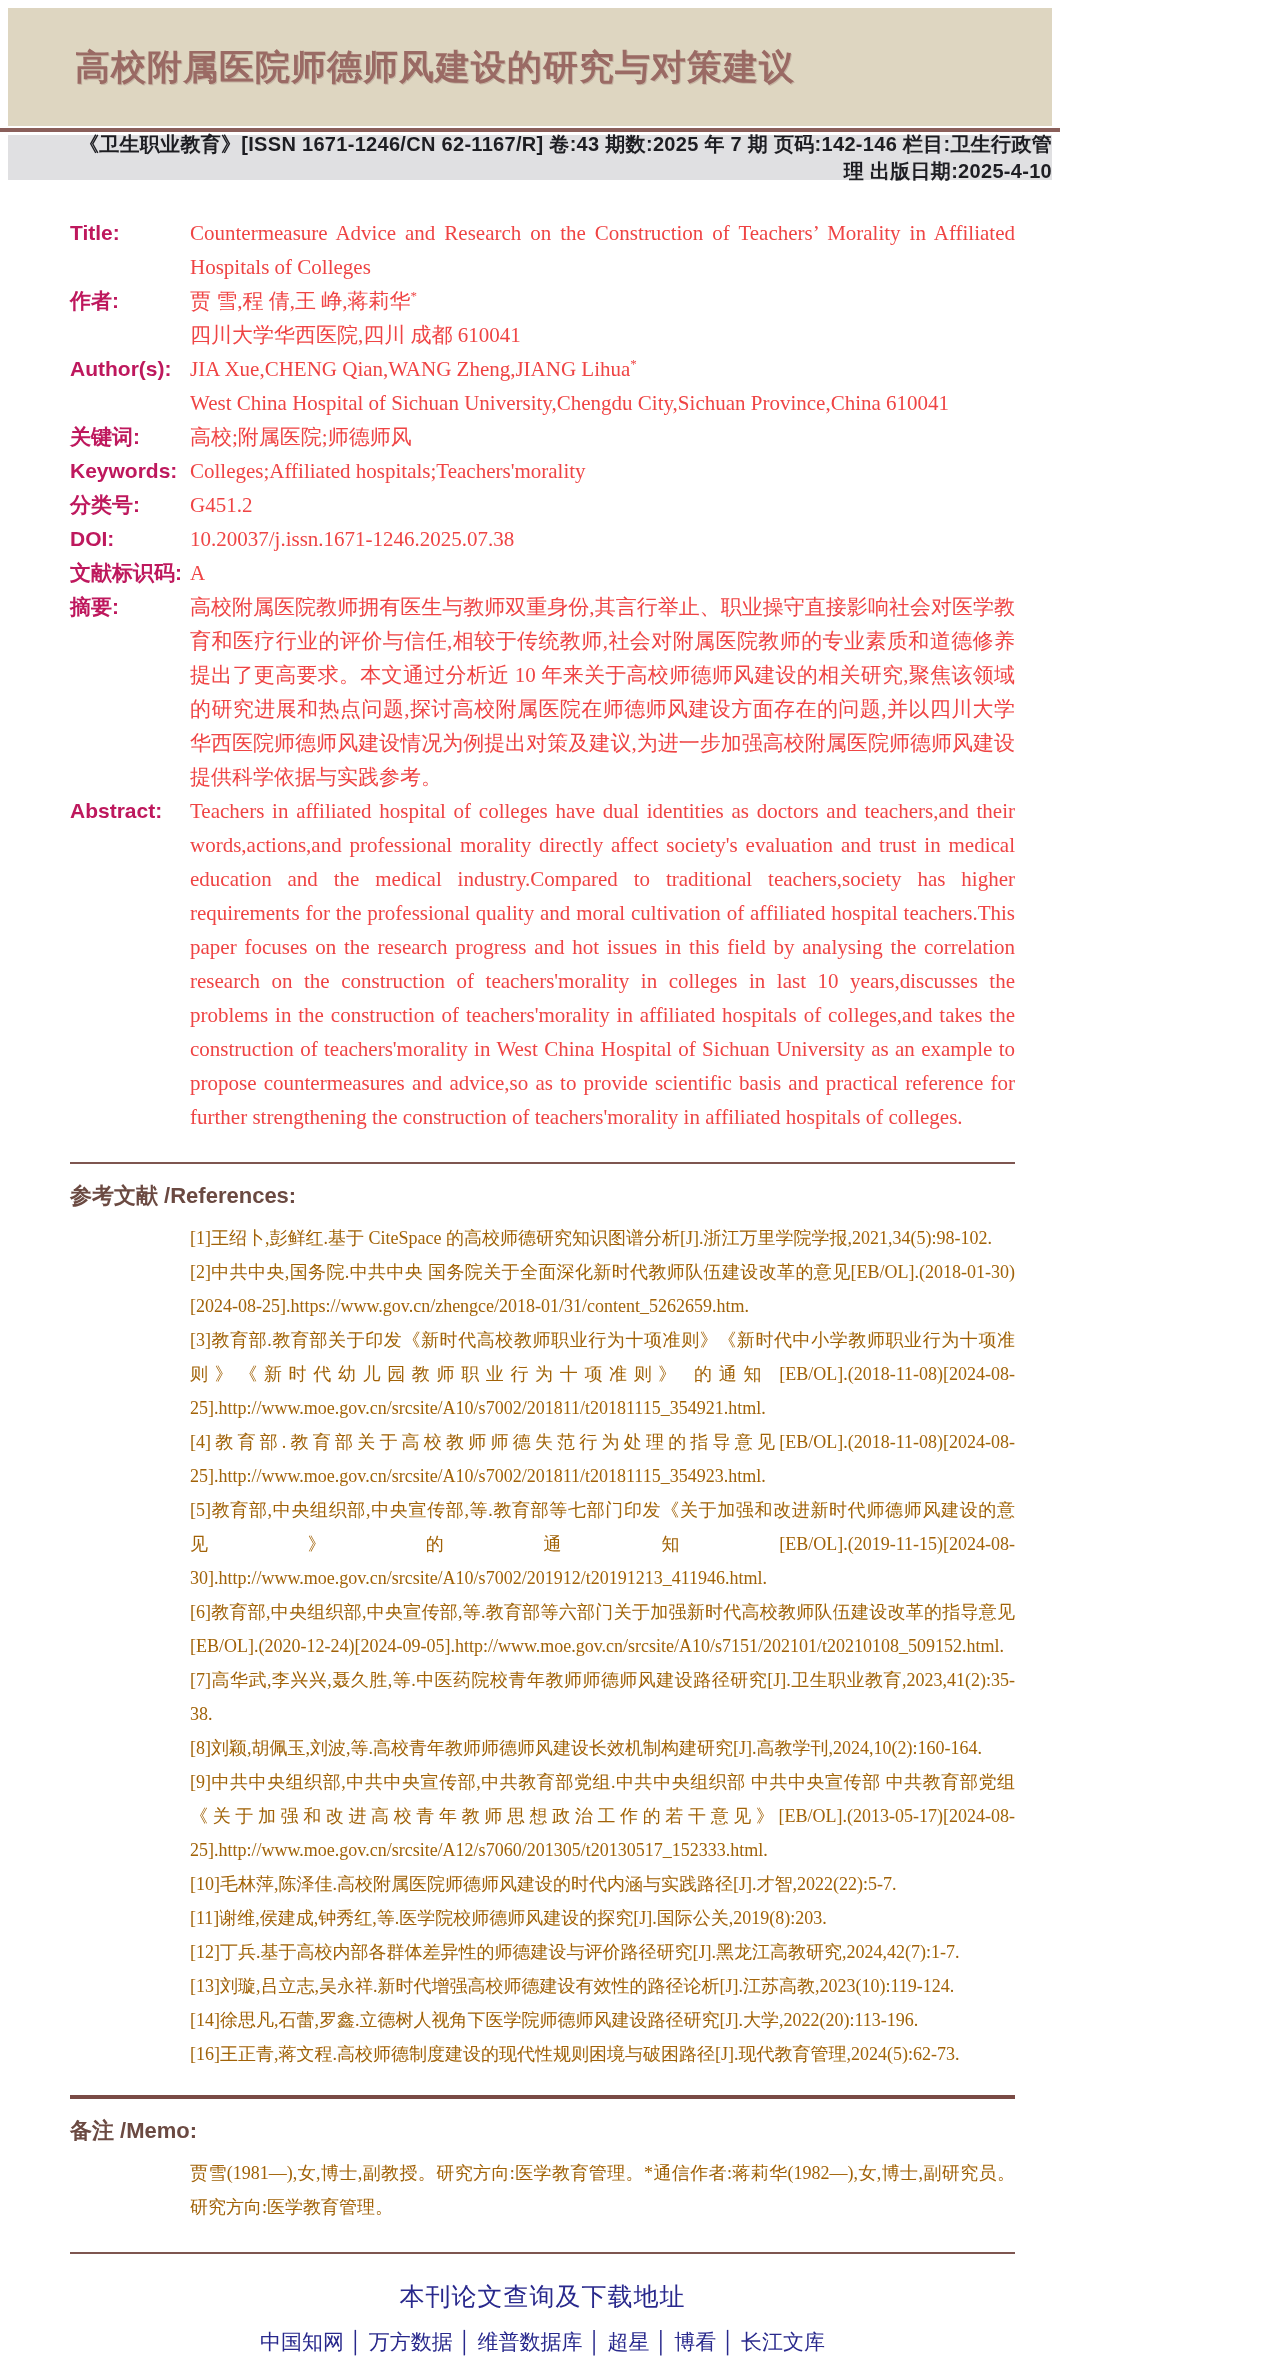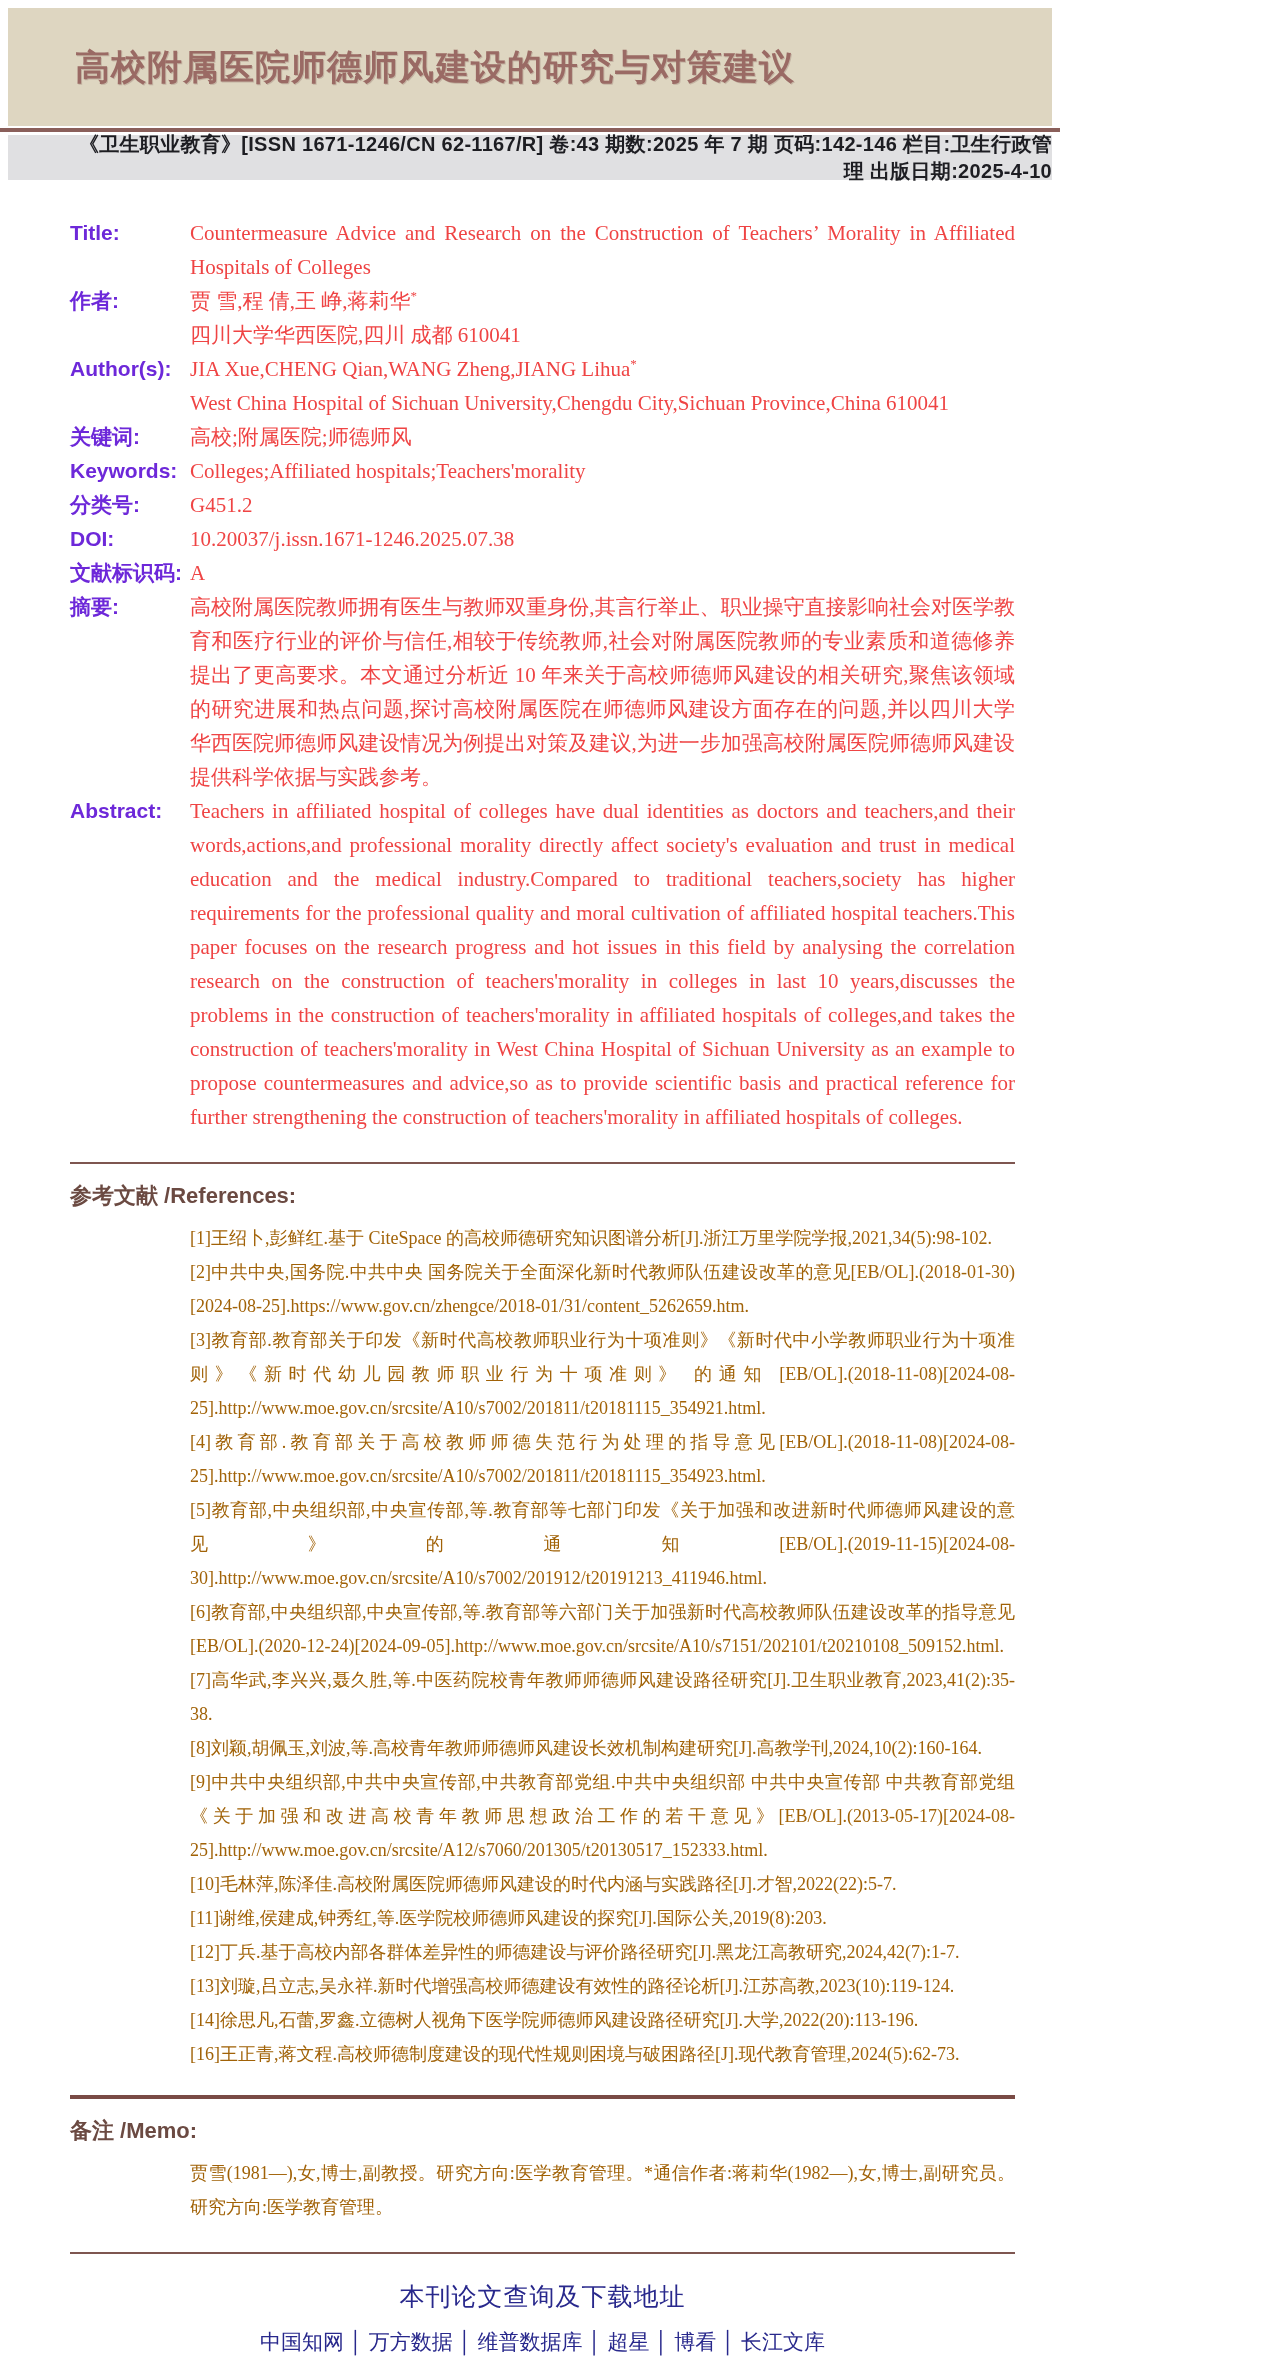--- a/index.html
+++ b/index.html
@@ -15,21 +15,21 @@
     margin-left:67px;font-size:35px;font-weight:bold;color:#9a6a64;
     letter-spacing:1px;text-shadow:1px 1px 0 rgba(120,80,75,.25);
   }
   .top-rule{height:4px;background:#8a5f5a;margin-top:2px;}
   .journal-bar{margin:3px 8px 0 8px;background:#e0e0e2;height:45px;display:flex;align-items:center;}
   .journal-text{margin-left:67px;font-size:20px;font-weight:bold;color:#1d1d22;letter-spacing:.3px;text-align:right;}
 
   
   .content{margin:36px 45px 0 70px;}
   .meta-row{display:flex;font-size:21px;line-height:34px;}
-  .meta-label{flex:0 0 120px;font-weight:bold;color:#6d28d9;white-space:nowrap;}
+  .meta-label{flex:0 0 120px;font-weight:bold;color:#be185d;white-space:nowrap;}
   .meta-label.wide{flex:0 0 auto;padding-right:8px;}
   .meta-value{
     flex:1;font-family:Liberation Serif, serif;color:#ef4444;
     text-align:justify;
   }
   .meta-value.nojust{text-align:left;}
   .sup{vertical-align:super;font-size:13px;line-height:0;}
 
   
   .section-rule{height:2px;background:#7e5650;margin-top:28px;}

